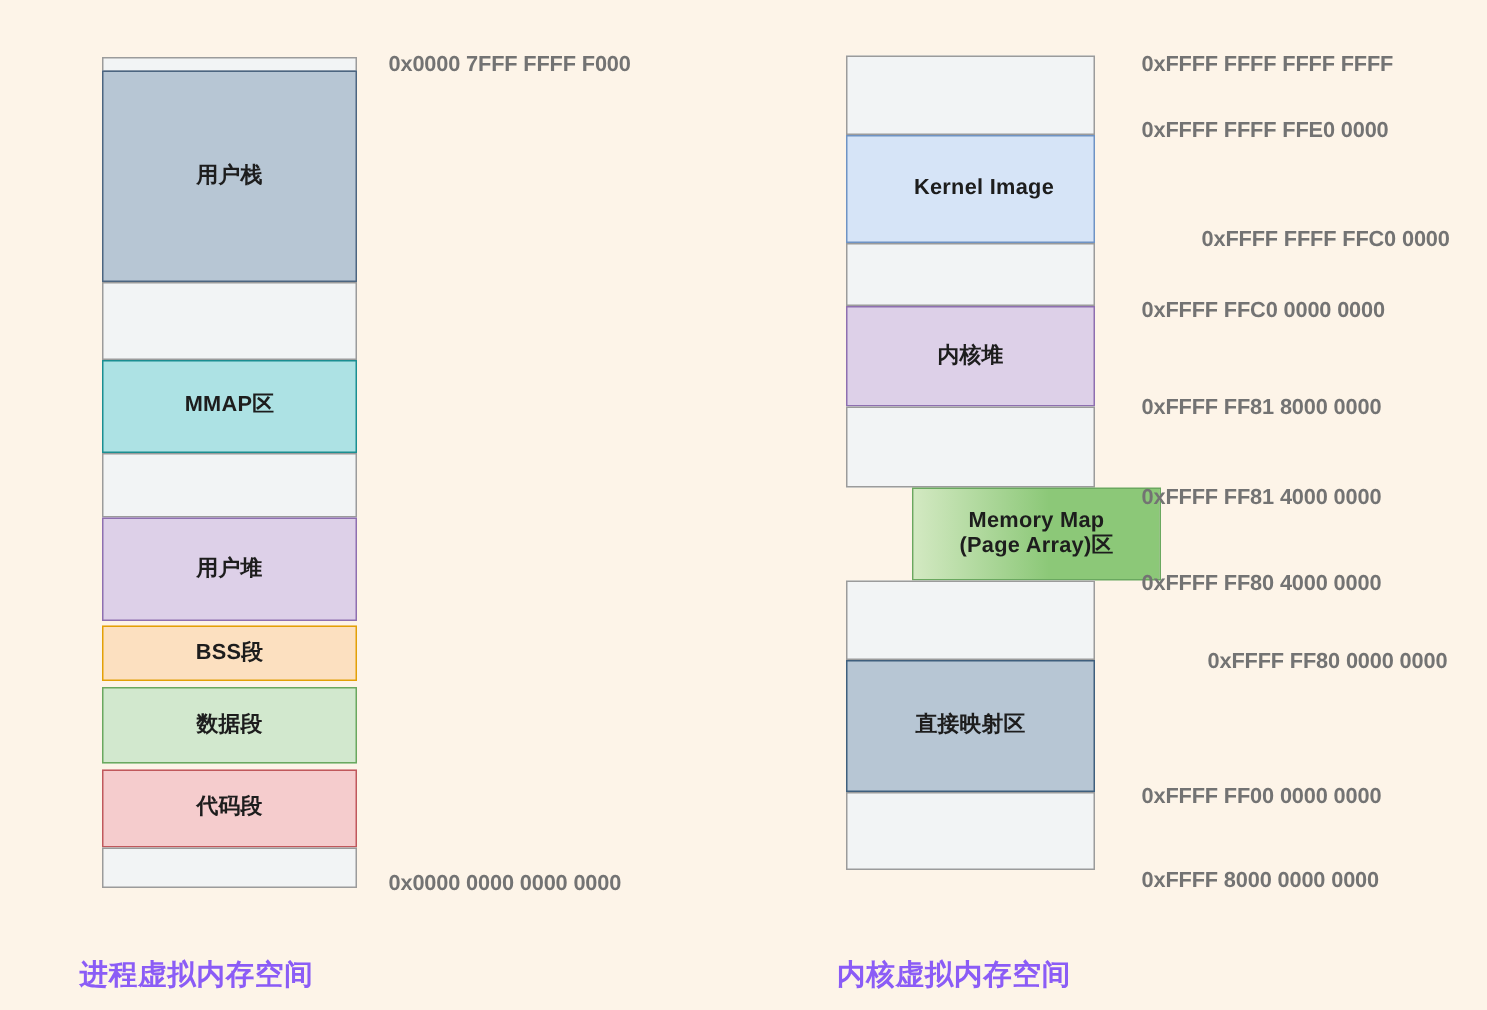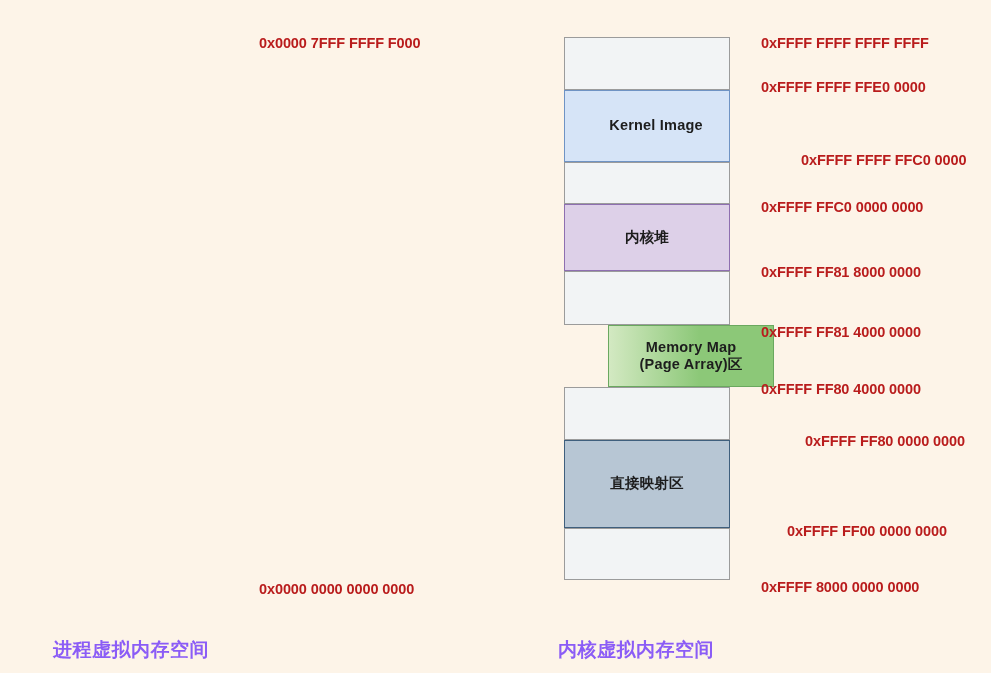--- a/index.html
+++ b/index.html
@@ -49,41 +49,65 @@
     background: #f2f4f5;
     border: 1px solid #9b9b9b;
   }
 
   
   .addr {
     position: absolute;
     font-family: "Liberation Sans", sans-serif;
     font-weight: bold;
     font-size: 14.5px;
-    color: #b91c1c;
+    color: #737373;
     white-space: nowrap;
     letter-spacing: -0.1px;
   }
 
   
   .caption {
     position: absolute;
     font-family: "Liberation Sans", sans-serif;
     font-weight: bold;
     font-size: 19px;
     color: #8b5cf6;
     white-space: nowrap;
     letter-spacing: 0.5px;
   }
 </style>
 </head>
 <body>
 
 <div class="diagram">
 
+  <div class="column" id="process-column" style="left:68px; top:36px; width:170px; height:558px;">
+      <div class="block gap" style="left: 0px; width: 100%; top: 2px; height: 10px; font-size: 14.5px;"></div>
+      <div class="block" style="left: 0px; width: 100%; top: 11px; height: 141px; font-size: 14.5px; background: rgb(183, 198, 212); border: 1px solid rgb(76, 101, 128);">
+        <span class="block-label">用户栈</span>
+      </div>
+      <div class="block gap" style="left: 0px; width: 100%; top: 152px; height: 52px; font-size: 14.5px;"></div>
+      <div class="block" style="left: 0px; width: 100%; top: 204px; height: 62px; font-size: 14.5px; background: rgb(173, 226, 228); border: 1px solid rgb(27, 142, 145);">
+        <span class="block-label">MMAP区</span>
+      </div>
+      <div class="block gap" style="left: 0px; width: 100%; top: 266px; height: 43px; font-size: 14.5px;"></div>
+      <div class="block" style="left: 0px; width: 100%; top: 309px; height: 69px; font-size: 14.5px; background: rgb(221, 208, 232); border: 1px solid rgb(142, 111, 176);">
+        <span class="block-label">用户堆</span>
+      </div>
+      <div class="block" style="left: 0px; width: 100%; top: 381px; height: 37px; font-size: 14.5px; background: rgb(252, 224, 192); border: 1px solid rgb(227, 160, 7);">
+        <span class="block-label">BSS段</span>
+      </div>
+      <div class="block" style="left: 0px; width: 100%; top: 422px; height: 51px; font-size: 14.5px; background: rgb(210, 232, 206); border: 1px solid rgb(106, 168, 95);">
+        <span class="block-label">数据段</span>
+      </div>
+      <div class="block" style="left: 0px; width: 100%; top: 477px; height: 52px; font-size: 14.5px; background: rgb(245, 204, 205); border: 1px solid rgb(192, 88, 92);">
+        <span class="block-label">代码段</span>
+      </div>
+      <div class="block gap" style="left: 0px; width: 100%; top: 529px; height: 27px; font-size: 14.5px;"></div>
+    </div>
 
   <div class="addr" id="process-top-addr" style="left:259px; top:35px;">0x0000 7FFF FFFF F000</div>
 
   <div class="addr" id="process-bottom-addr" style="left:259px; top:581px;">0x0000 0000 0000 0000</div>
 
   <div class="caption" id="process-caption" style="left:53px; top:637px;">进程虚拟内存空间</div>
 
   <div class="column" id="kernel-column" style="left:564px; top:36px; width:166px; height:546px;">
       <div class="block gap" style="left: 0px; width: 100%; top: 1px; height: 53px; font-size: 14.5px;"></div>
       <div class="block" style="left: 0px; width: 100%; top: 54px; height: 72px; font-size: 14.5px; background: rgb(214, 228, 247); border: 1px solid rgb(111, 147, 196); padding-left: 18px;">
@@ -107,19 +131,19 @@
 
   <div id="kernel-addresses" style="position:absolute; left:0; top:0; width:100%; height:100%;">
       <div class="addr" style="left: 761px; top: 35px;">0xFFFF FFFF FFFF FFFF</div>
       <div class="addr" style="left: 761px; top: 79px;">0xFFFF FFFF FFE0 0000</div>
       <div class="addr" style="left: 801px; top: 152px; text-align: center;">0xFFFF FFFF FFC0 0000</div>
       <div class="addr" style="left: 761px; top: 199px;">0xFFFF FFC0 0000 0000</div>
       <div class="addr" style="left: 761px; top: 264px;">0xFFFF FF81 8000 0000</div>
       <div class="addr" style="left: 761px; top: 324px;">0xFFFF FF81 4000 0000</div>
       <div class="addr" style="left: 761px; top: 381px;">0xFFFF FF80 4000 0000</div>
       <div class="addr" style="left: 761px; top: 433px; margin-left: 44px;">0xFFFF FF80 0000 0000</div>
-      <div class="addr" style="left: 761px; top: 523px; margin-left: 26px;">0xFFFF FF00 0000 0000</div>
+      <div class="addr" style="left: 761px; top: 523px;">0xFFFF FF00 0000 0000</div>
       <div class="addr" style="left: 761px; top: 579px;">0xFFFF 8000 0000 0000</div>
     </div>
 
   <div class="caption" id="kernel-caption" style="left:558px; top:637px;">内核虚拟内存空间</div>
 
 </div>
 
 </body></html>

